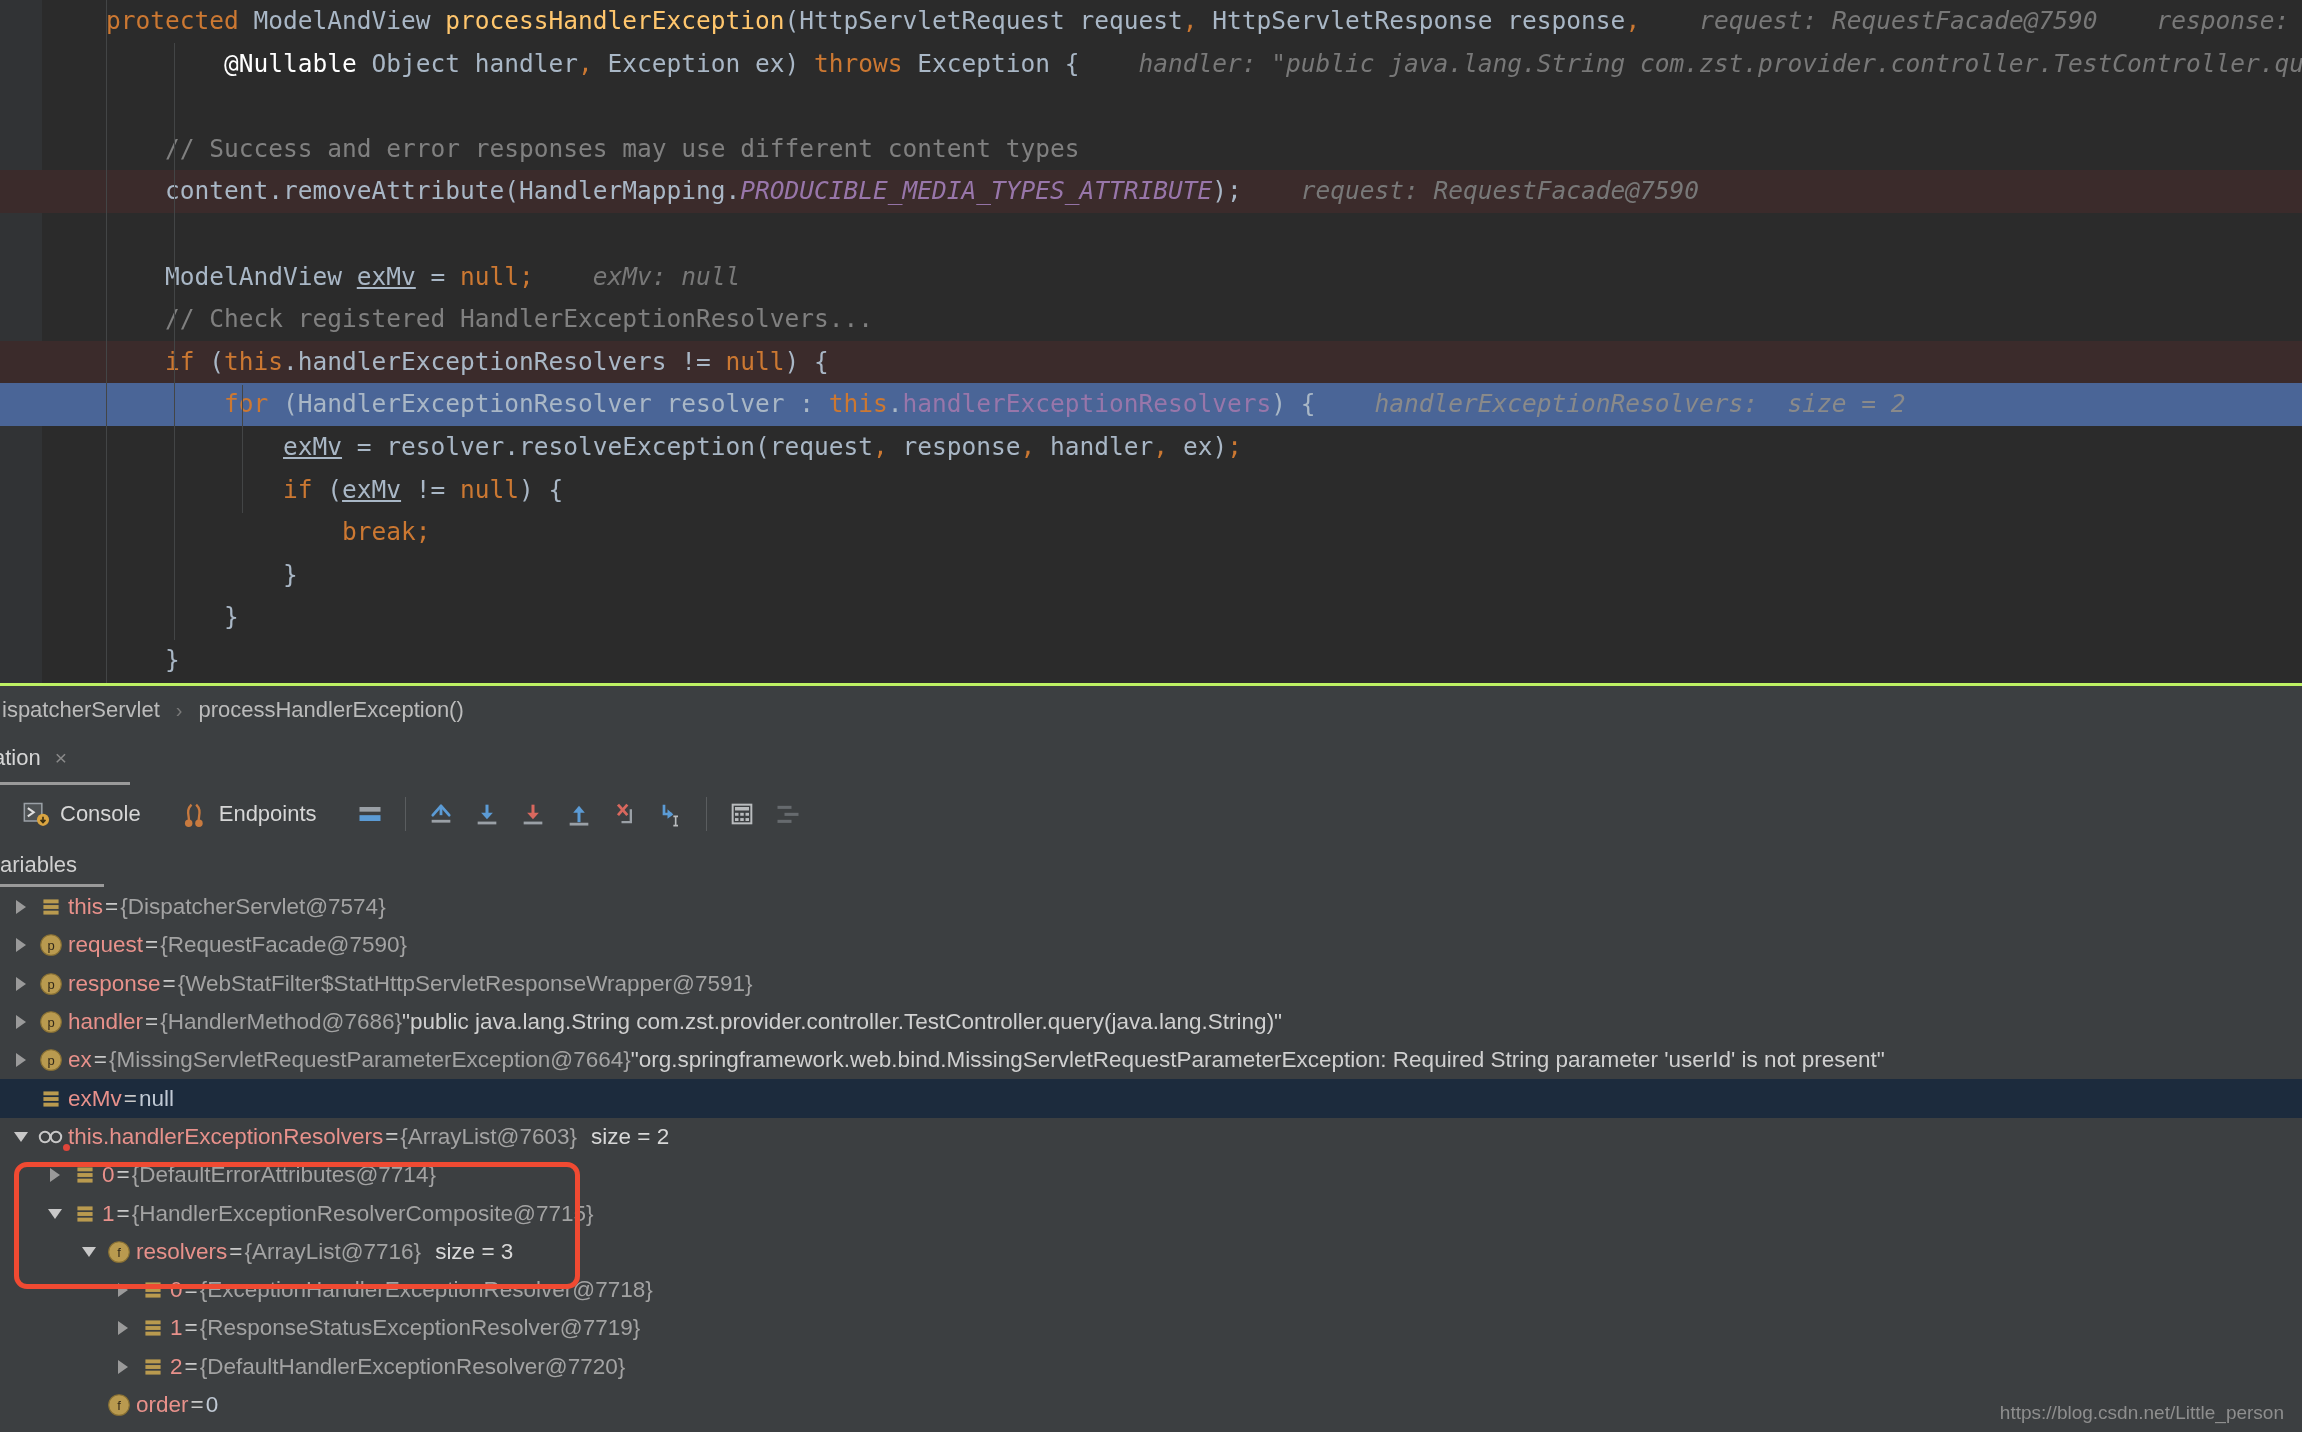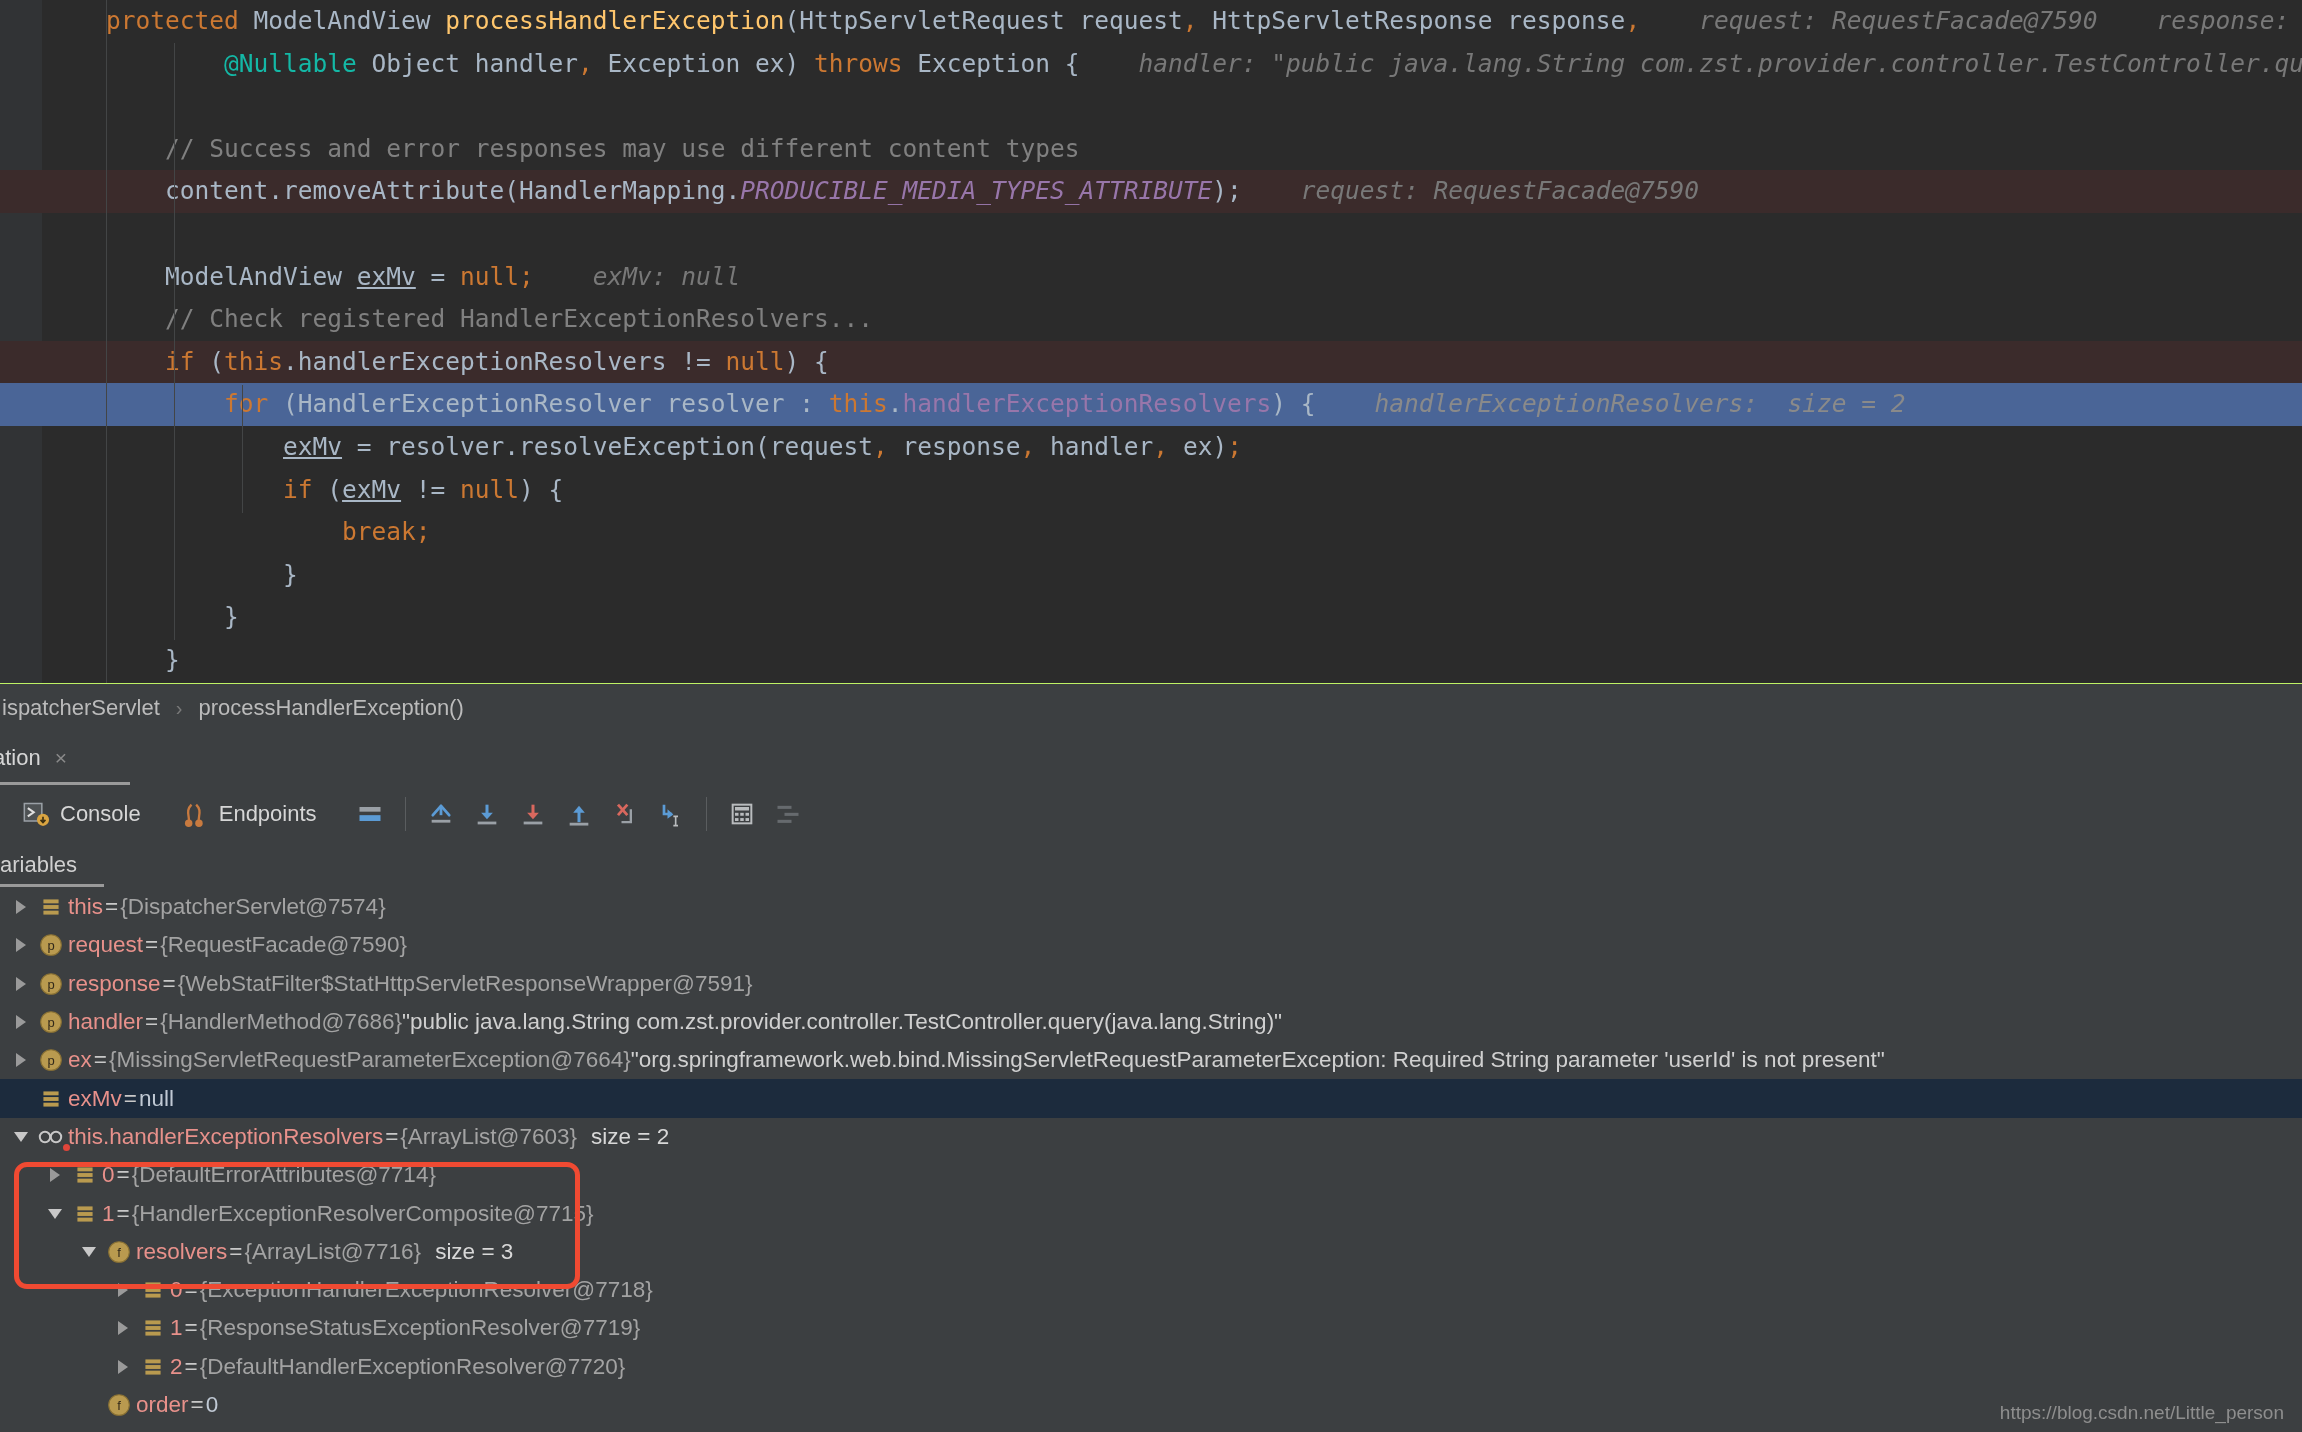--- a/index.html
+++ b/index.html
@@ -28,39 +28,39 @@
     position:relative;height:42.6px;line-height:42.6px;white-space:pre;
     font-family:"DejaVu Sans Mono","Liberation Mono",monospace;
     font-size:24.5px;color:#a9b7c6;
   }
   .line .txt{position:relative;padding-left:106px;display:inline-block;}
   .line.err{background:#3b2b2b;}
   .line.cur{background:#4a6597;}
   .line.cur .txt{color:#e6ebf1;}
 
   .k{color:#cc7832;}            
-  .an{color:#14b8a6;margin-top:44px;}           
+  .an{color:#ffffff;margin-top:44px;}           
   .t{color:#a9b7c6;}            
   .m{color:#ffc66d;}            
   .c{color:#808080;}            
   .st{color:#9876aa;font-style:italic;}  
   .fl{color:#9876aa;margin-top:8px;}           
   .und{text-decoration:underline;}
   .hint{color:#787878;font-style:italic;}
   .hint-b{color:#8a8a8a;font-style:italic;}
 
   .fold-line{
     position:absolute;left:106px;top:0;bottom:0;width:1px;background:#4b4b4b;
   }
   .indent-guide{position:absolute;width:1px;background:#434546;}
 
   
   .breadcrumb{
     position:absolute;left:0;top:683px;width:2302px;height:48px;
-    background:#3c3f41;border-top:1px solid #bef264;
+    background:#3c3f41;border-top:3px solid #bef264;
     display:flex;align-items:center;
     font-size:22px;color:#bbbbbb;
   }
   .breadcrumb .bc{padding:0 2px;}
   .breadcrumb .sep{color:#7a7a7a;padding:0 14px;font-size:20px;}
 
   
   .tabrow{
     position:absolute;left:0;top:731px;width:2302px;height:54px;
     background:#3c3f41;border-bottom:1px solid #2e3032;

